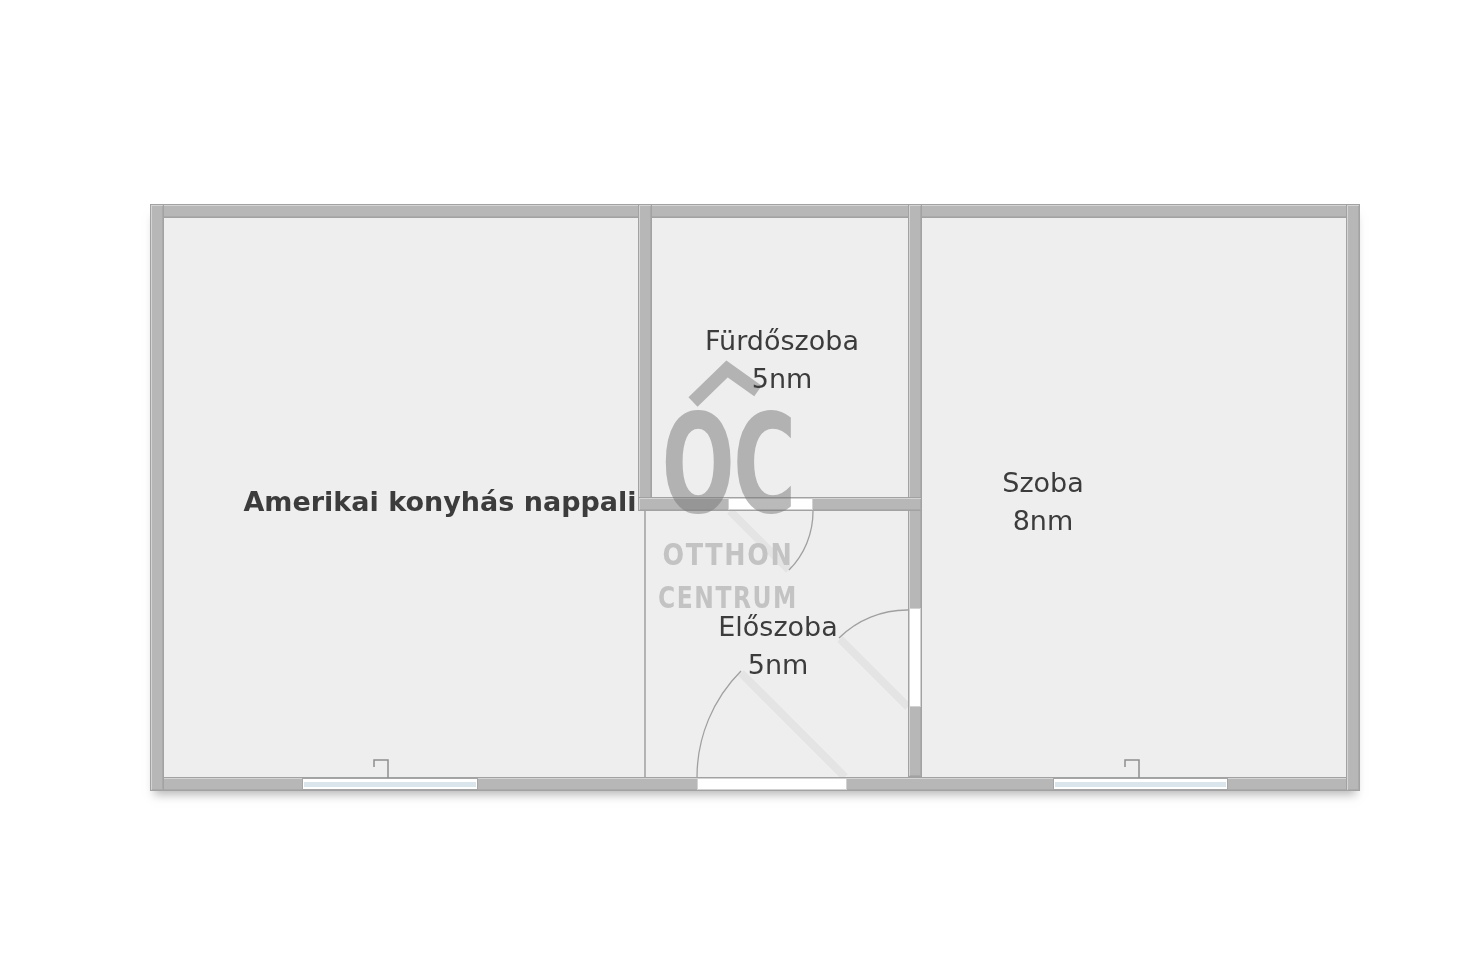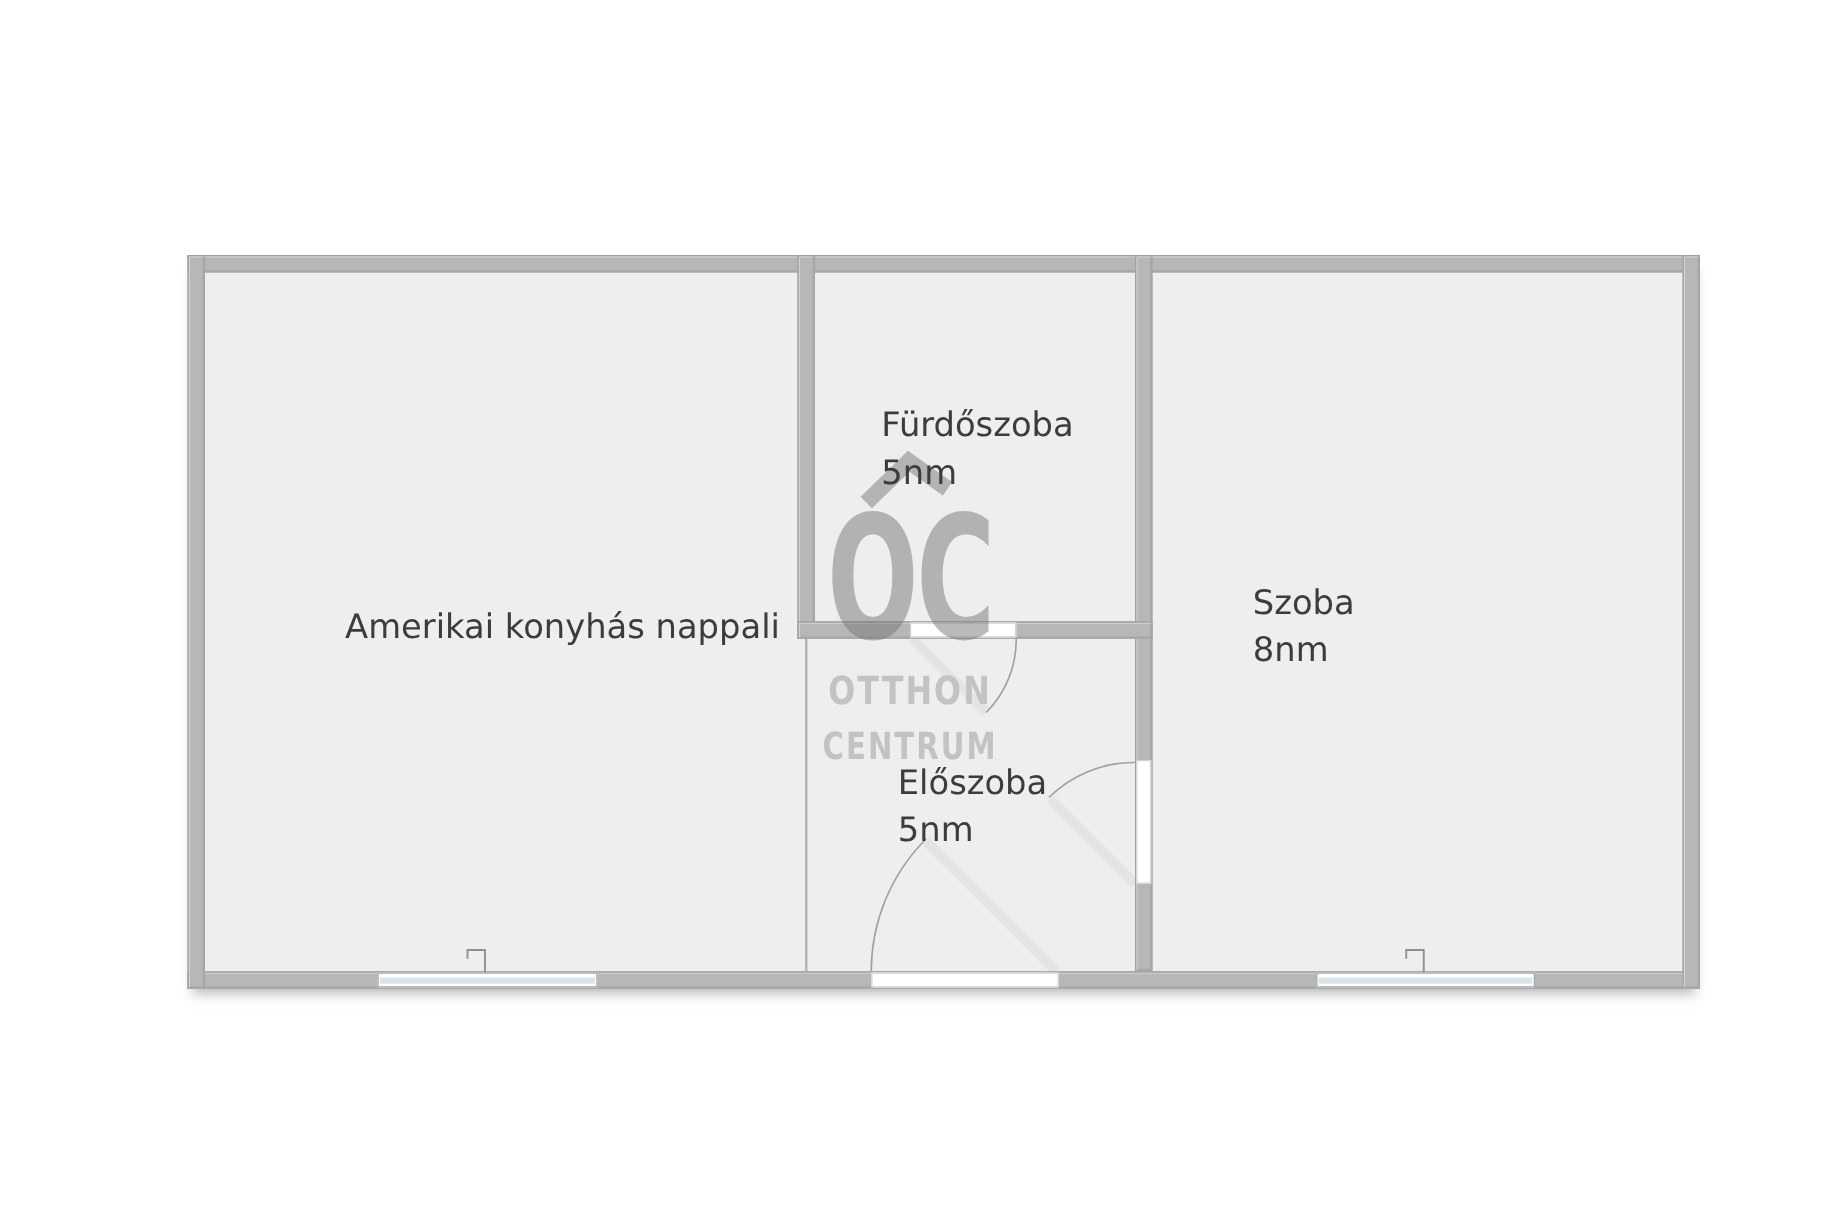--- a/index.html
+++ b/index.html
@@ -28,21 +28,21 @@
   .opening{position:absolute; background:var(--opening); box-sizing:border-box; border:1px solid #d2d2d2;}
   .window{
     position:absolute; background:#ffffff; box-sizing:border-box; border:1px solid var(--window-frame);
   }
   .window .glass{
     position:absolute; left:1px; right:1px; top:3px; height:5px; background:var(--window-glass);
   }
   .svg-layer{position:absolute; left:0; top:0; pointer-events:none;}
   .room-label{
     position:absolute; transform:translate(-50%,-50%);
-    text-align:left; color:var(--label-text); font-size:27px; line-height:38px; white-space:nowrap;
+    text-align:center; color:var(--label-text); font-size:27px; line-height:38px; white-space:nowrap;
   }
   .room-label .rname, .room-label .rarea{display:block;}
   .wm{position:absolute; transform:translate(-50%,-50%); white-space:nowrap; line-height:1; font-weight:bold;}
   .wm-oc{
     font-size:137px; letter-spacing:-3px; color:rgba(118,118,118,.50);
     transform:translate(-50%,-50%) scaleX(.63);
   }
   .wm-line1{font-size:31px; letter-spacing:2px; color:var(--watermark-text); transform:translate(-50%,-50%) scaleX(.82);}
   .wm-line2{font-size:30px; letter-spacing:2px; color:var(--watermark-text); transform:translate(-50%,-50%) scaleX(.78);}
 </style>
@@ -89,21 +89,21 @@
   <svg class="svg-layer" width="1457" height="977">
     <path d="M693,402 L727,369 L758,391" fill="none" stroke="var(--watermark-gray)" stroke-width="13"></path>
     <path d="M374,767 L374,760 L388,760 L388,778" fill="none" stroke="#8f8f8f" stroke-width="1.5"></path>
     <path d="M1125,767 L1125,760 L1139,760 L1139,778" fill="none" stroke="#8f8f8f" stroke-width="1.5"></path>
   </svg>
 
   <div class="wm wm-oc" style="left:728px; top:464px;">OC</div>
   <div class="wm wm-line1" style="left:728px; top:554px;">OTTHON</div>
   <div class="wm wm-line2" style="left:728px; top:598px;">CENTRUM</div>
 
-  <div class="room-label" style="left:450px; top:502px;">
+  <div class="room-label" style="left:440px; top:502px;font-weight:bold;">
     <span class="rname">Amerikai konyhás nappali</span>
   </div>
   <div class="room-label" style="left:782px; top:360px;">
     <span class="rname">Fürdőszoba</span>
     <span class="rarea">5nm</span>
   </div>
   <div class="room-label" style="left:1043px; top:502px;">
     <span class="rname">Szoba</span>
     <span class="rarea">8nm</span>
   </div>

